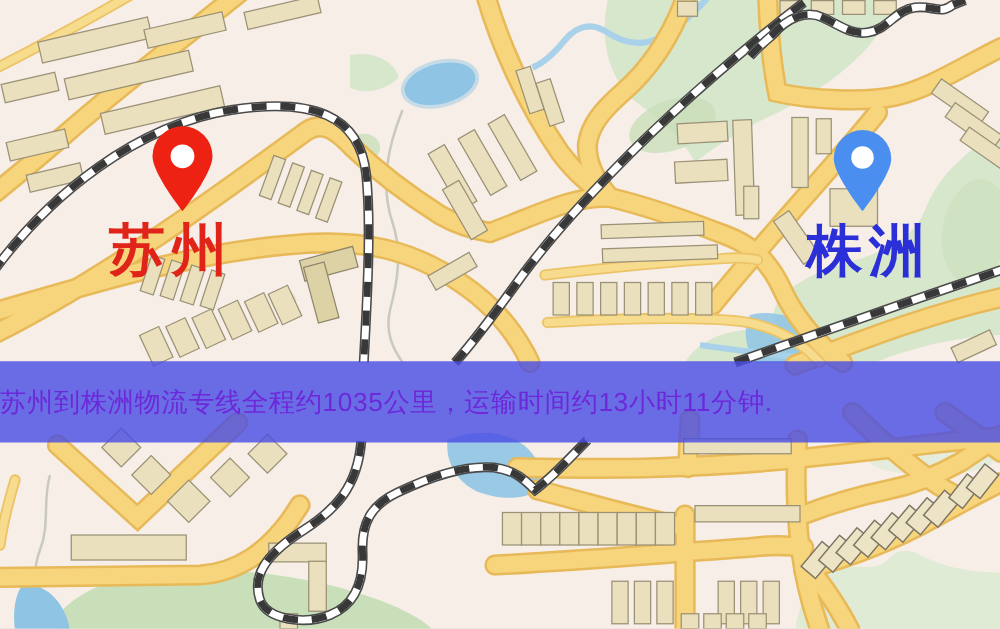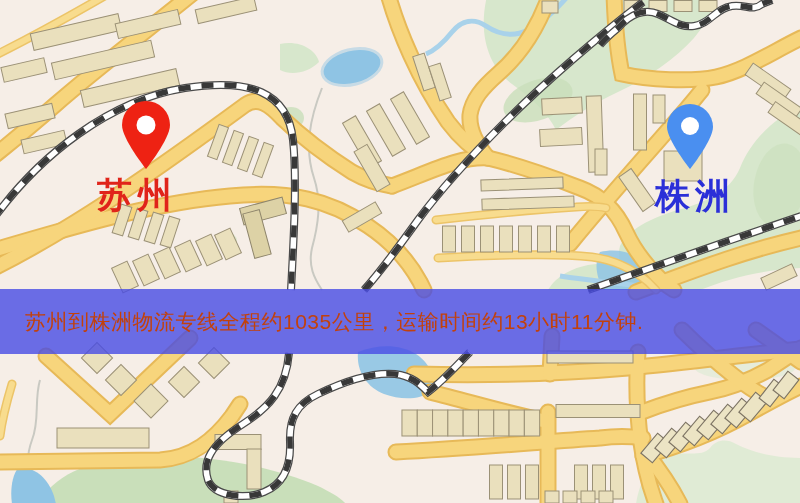--- a/index.html
+++ b/index.html
@@ -18,27 +18,27 @@
   .rw-w{fill:none;stroke:#ffffff;stroke-width:5.5;}
   .rw-d{fill:none;stroke:#383838;stroke-width:5.5;stroke-dasharray:12 11;}
   .green{fill:#d7e7cc;}
   .green2{fill:#c9dfba;}
   .green3{fill:#e0ebd5;}
   .water{fill:#8fc4e4;}
   .stream{fill:none;stroke:#c9c9c2;stroke-width:2;}
   .river{fill:none;stroke:#a9d2ea;stroke-width:5;}
   
   .lbl{position:absolute;width:170px;text-align:center;font-weight:bold;
-       font-family:"Liberation Serif",serif;font-size:35px;letter-spacing:5px;
+       font-family:"Liberation Serif",serif;font-size:45px;letter-spacing:5px;
        line-height:1;user-select:none;}
   
   .banner{position:absolute;left:0;top:289px;width:800px;height:65px;
           display:flex;align-items:center;}
-  .banner span{color:#c2410c;font-size:21px;letter-spacing:0.5px;
-               padding-left:25px;white-space:nowrap;}
+  .banner span{color:#6d28d9;font-size:21px;letter-spacing:0.5px;
+               white-space:nowrap;}
 </style>
 </head>
 <body>
 
 <div class="stage">
 
   <svg width="800" height="503" viewBox="0 0 800 503">
 
     <g>
       <path class="green" d="M 487 -4 C 478 34 488 66 512 84 C 534 100 548 114 556 130 C 574 116 596 102 618 92 C 648 78 676 58 694 38 C 704 26 712 12 716 -4 Z"></path>

